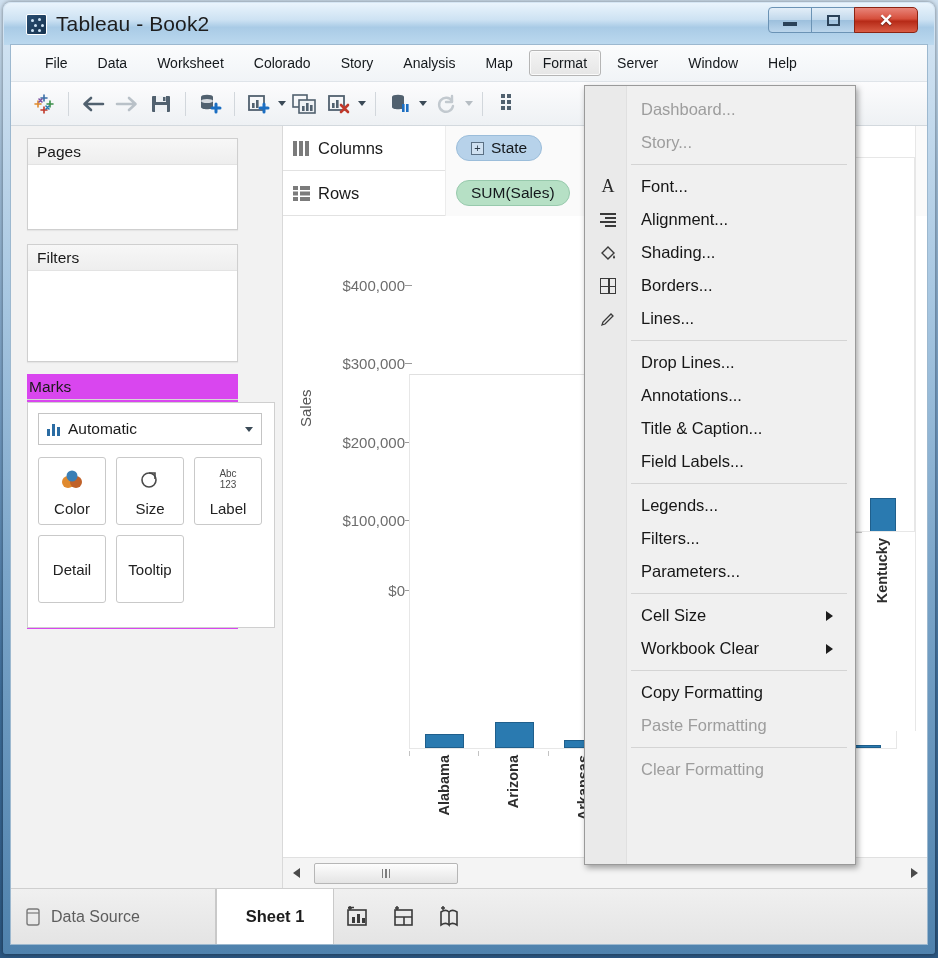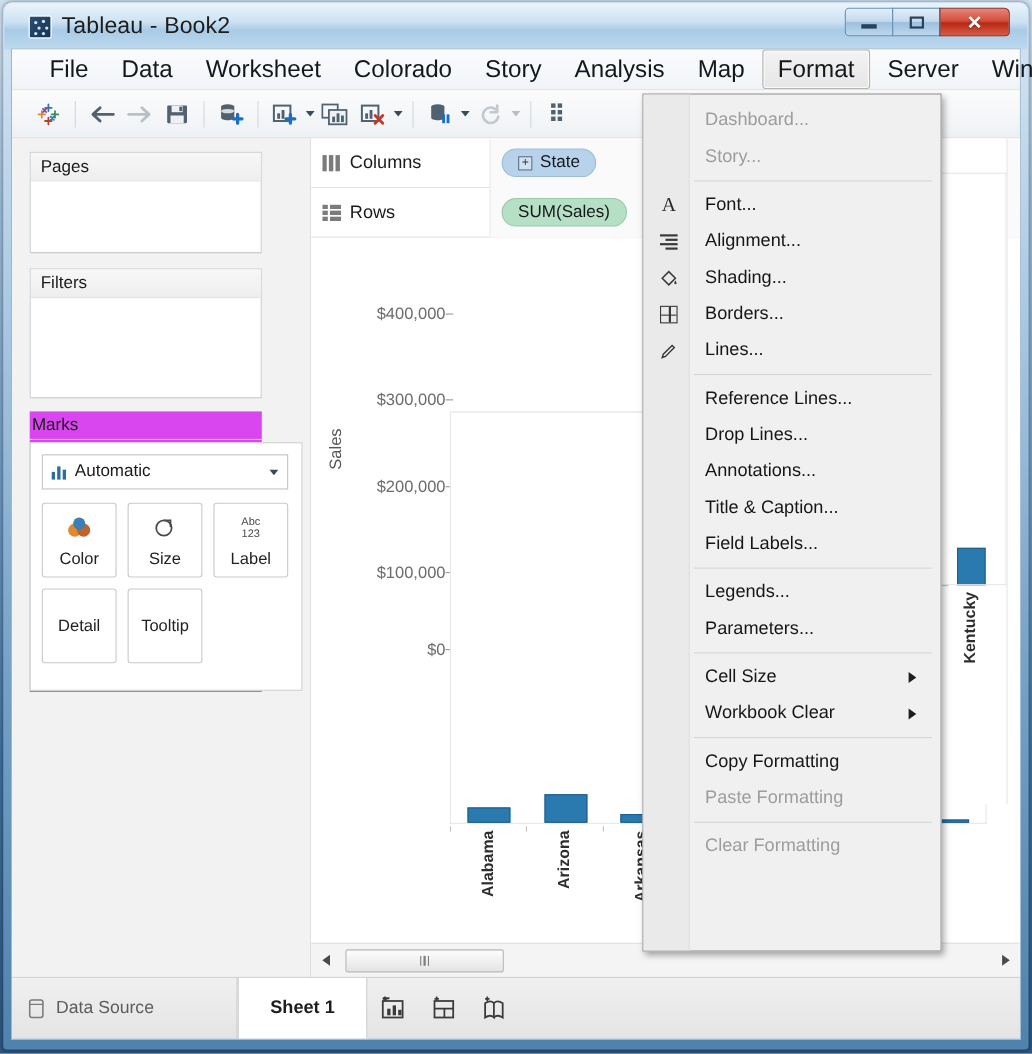--- a/index.html
+++ b/index.html
@@ -65,21 +65,21 @@
   #btn-close .glyph { color: #fff; font-size: 17px; font-weight: bold; line-height: 1; text-shadow: 0 1px 1px rgba(0,0,0,.5); }
 
   
   #menubar {
     position: absolute; left: 11px; top: 45px; width: 916px; height: 37px;
     background: linear-gradient(180deg,#fbfcfd,#f1f4f7);
     border-bottom: 1px solid #dfe4e9;
     display: flex; align-items: center; padding-left: 20px;
   }
   .menu-item {
-    font-size: 22px; color: #14181c; padding: 4px 13px; margin-right: 2px;
+    font-size: 14px; color: #14181c; padding: 4px 13px; margin-right: 2px;
     border: 1px solid transparent; border-radius: 3px; cursor: default; white-space: nowrap;
   }
   .menu-item.active {
     background: linear-gradient(180deg,#f3f3f3,#e6e6e6);
     border: 1px solid #b5b5b5;
     box-shadow: inset 0 0 0 1px #fafafa;
   }
 
   
   #toolbar {
@@ -684,37 +684,37 @@
         <div class="dd-item">
           <span class="dd-icon">
             <svg width="18" height="18" viewBox="0 0 18 18">
               <path d="M3 15l3-1 8-8-2-2-8 8z" fill="none" stroke="#3a3a3a" stroke-width="1.3"></path>
             </svg>
           </span>
           <span>Lines...</span>
         </div>
         <div class="dd-sep"></div>
         <div class="dd-item">
-          <span>Reference Lines...</span>
-        </div>
-        <div class="dd-item">
           <span>Drop Lines...</span>
         </div>
         <div class="dd-item">
           <span>Annotations...</span>
         </div>
         <div class="dd-item">
           <span>Title &amp; Caption...</span>
         </div>
         <div class="dd-item">
           <span>Field Labels...</span>
         </div>
         <div class="dd-sep"></div>
         <div class="dd-item">
           <span>Legends...</span>
+        </div>
+        <div class="dd-item">
+          <span>Filters...</span>
         </div>
         <div class="dd-item">
           <span>Parameters...</span>
         </div>
         <div class="dd-sep"></div>
         <div class="dd-item">
           <span>Cell Size</span>
           <span class="dd-sub">
             <span class="tri"></span>
           </span>

